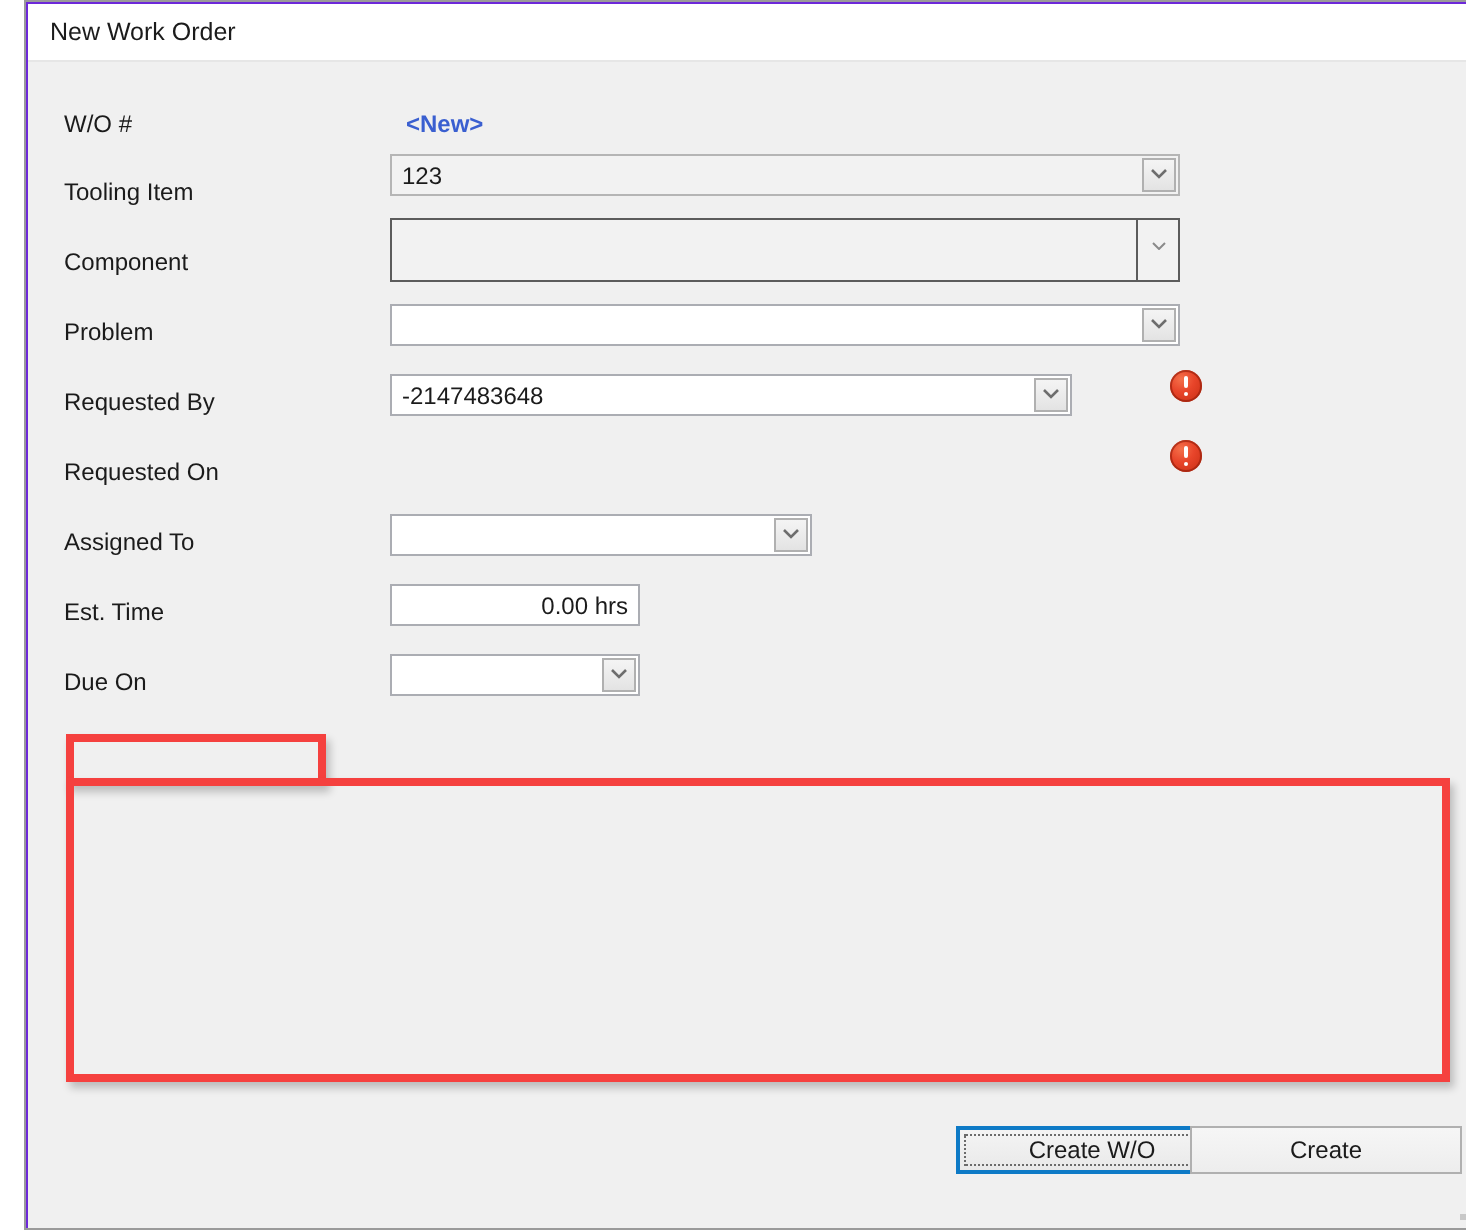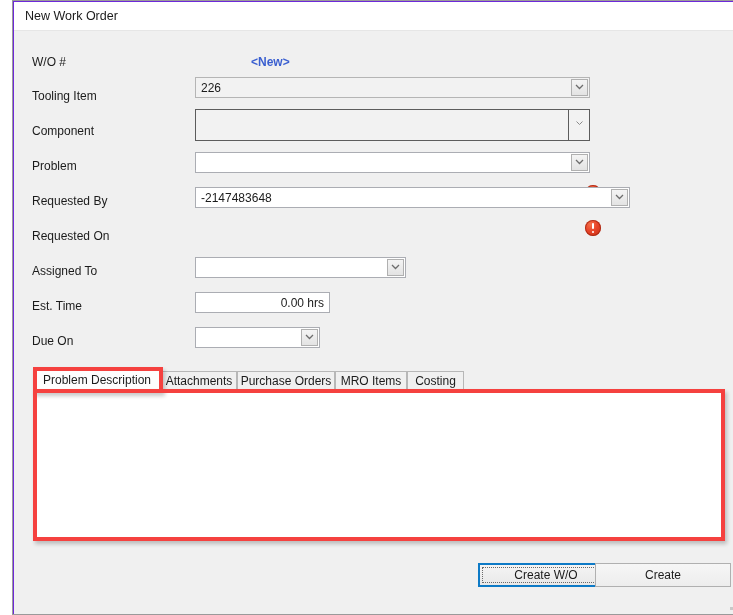--- a/index.html
+++ b/index.html
@@ -294,25 +294,25 @@
 
 <div id="window">
 
   <div id="titlebar">
     <div class="title-text">New Work Order</div>
   </div>
 
   <div id="client">
 
     <div class="flabel" style="left:18px; top:24px;">W/O #</div>
-    <div id="wo-value" style="left:189px; top:24px;margin-left:48px;">&lt;New&gt;</div>
+    <div id="wo-value" style="left:189px; top:24px;">&lt;New&gt;</div>
 
     <div class="flabel" style="left:18px; top:58px;">Tooling Item</div>
     <div class="field combo disabledbg" style="left:181px; top:46px; width:395px;">
-      <span class="val">226</span>
+      <span class="val">123</span>
       <span class="btn">
         <svg width="9" height="6" viewBox="0 0 9 6">
             <path d="M1 1 L4.5 4.5 L8 1" stroke="#6d6d6d" stroke-width="1.3" fill="none"></path>
           </svg>
       </span>
     </div>
 
     <div class="flabel" style="left:18px; top:93px;">Component</div>
     <div class="field" id="component-field" style="left:181px; top:78px; width:395px;">
       <span class="arrowcol">
@@ -327,21 +327,21 @@
       <span class="val"></span>
       <span class="btn">
         <svg width="9" height="6" viewBox="0 0 9 6">
             <path d="M1 1 L4.5 4.5 L8 1" stroke="#6d6d6d" stroke-width="1.3" fill="none"></path>
           </svg>
       </span>
     </div>
     <div class="erricon" style="left:571px; top:154px;"></div>
 
     <div class="flabel" style="left:18px; top:163px;">Requested By</div>
-    <div class="field combo" style="left:181px; top:156px; width:435px;">
+    <div class="field combo" style="left:181px; top:156px; width:341px;">
       <span class="val">-2147483648</span>
       <span class="btn">
         <svg width="9" height="6" viewBox="0 0 9 6">
             <path d="M1 1 L4.5 4.5 L8 1" stroke="#6d6d6d" stroke-width="1.3" fill="none"></path>
           </svg>
       </span>
     </div>
     <div class="erricon" style="left:571px; top:189px;"></div>
 
     <div class="flabel" style="left:18px; top:198px;">Requested On</div>
@@ -350,58 +350,34 @@
     <div class="field combo" style="left:181px; top:226px; width:211px;">
       <span class="val"></span>
       <span class="btn">
         <svg width="9" height="6" viewBox="0 0 9 6">
             <path d="M1 1 L4.5 4.5 L8 1" stroke="#6d6d6d" stroke-width="1.3" fill="none"></path>
           </svg>
       </span>
     </div>
 
     <div class="flabel" style="left:18px; top:268px;">Est. Time</div>
-    <div class="field textbox" style="left:181px; top:261px; width:135px;">
+    <div class="field textbox" style="left:181px; top:261px; width:125px;">
       <span class="val">0.00 hrs</span>
     </div>
 
     <div class="flabel" style="left:18px; top:303px;">Due On</div>
     <div class="field combo" style="left:181px; top:296px; width:125px;">
       <span class="val"></span>
       <span class="btn">
         <svg width="9" height="6" viewBox="0 0 9 6">
             <path d="M1 1 L4.5 4.5 L8 1" stroke="#6d6d6d" stroke-width="1.3" fill="none"></path>
           </svg>
       </span>
     </div>
 
-    <div id="tabcontrol">
-      <div id="tabstrip">
-        <div id="tabstrip-filler"></div>
-        <div class="tab selected" style="left:0px; width:128px;">
-          <span>Problem Description</span>
-        </div>
-        <div class="tab" style="left:128px; width:76px;">
-          <span>Attachments</span>
-        </div>
-        <div class="tab" style="left:204px; width:98px;">
-          <span>Purchase Orders</span>
-        </div>
-        <div class="tab" style="left:302px; width:72px;">
-          <span>MRO Items</span>
-        </div>
-        <div class="tab" style="left:374px; width:57px;">
-          <span>Costing</span>
-        </div>
-      </div>
-
-      <div id="tabpage">
-        <div id="tabpage-inner"></div>
-      </div>
-    </div>
 
     <div class="redbox" style="left:19px; top:336px; width:130px; height:26px;"></div>
 
     <div class="redbox" style="left:19px; top:358px; width:692px; height:152px;"></div>
 
     <div class="btnbase" id="create-wo-button" style="left:444px; top:532px; width:136px; height:24px;">
       <span>Create W/O</span>
       <span class="focusrect"></span>
     </div>
     <div class="btnbase" id="cancel-button" style="left:581px; top:532px; width:136px; height:24px;">

